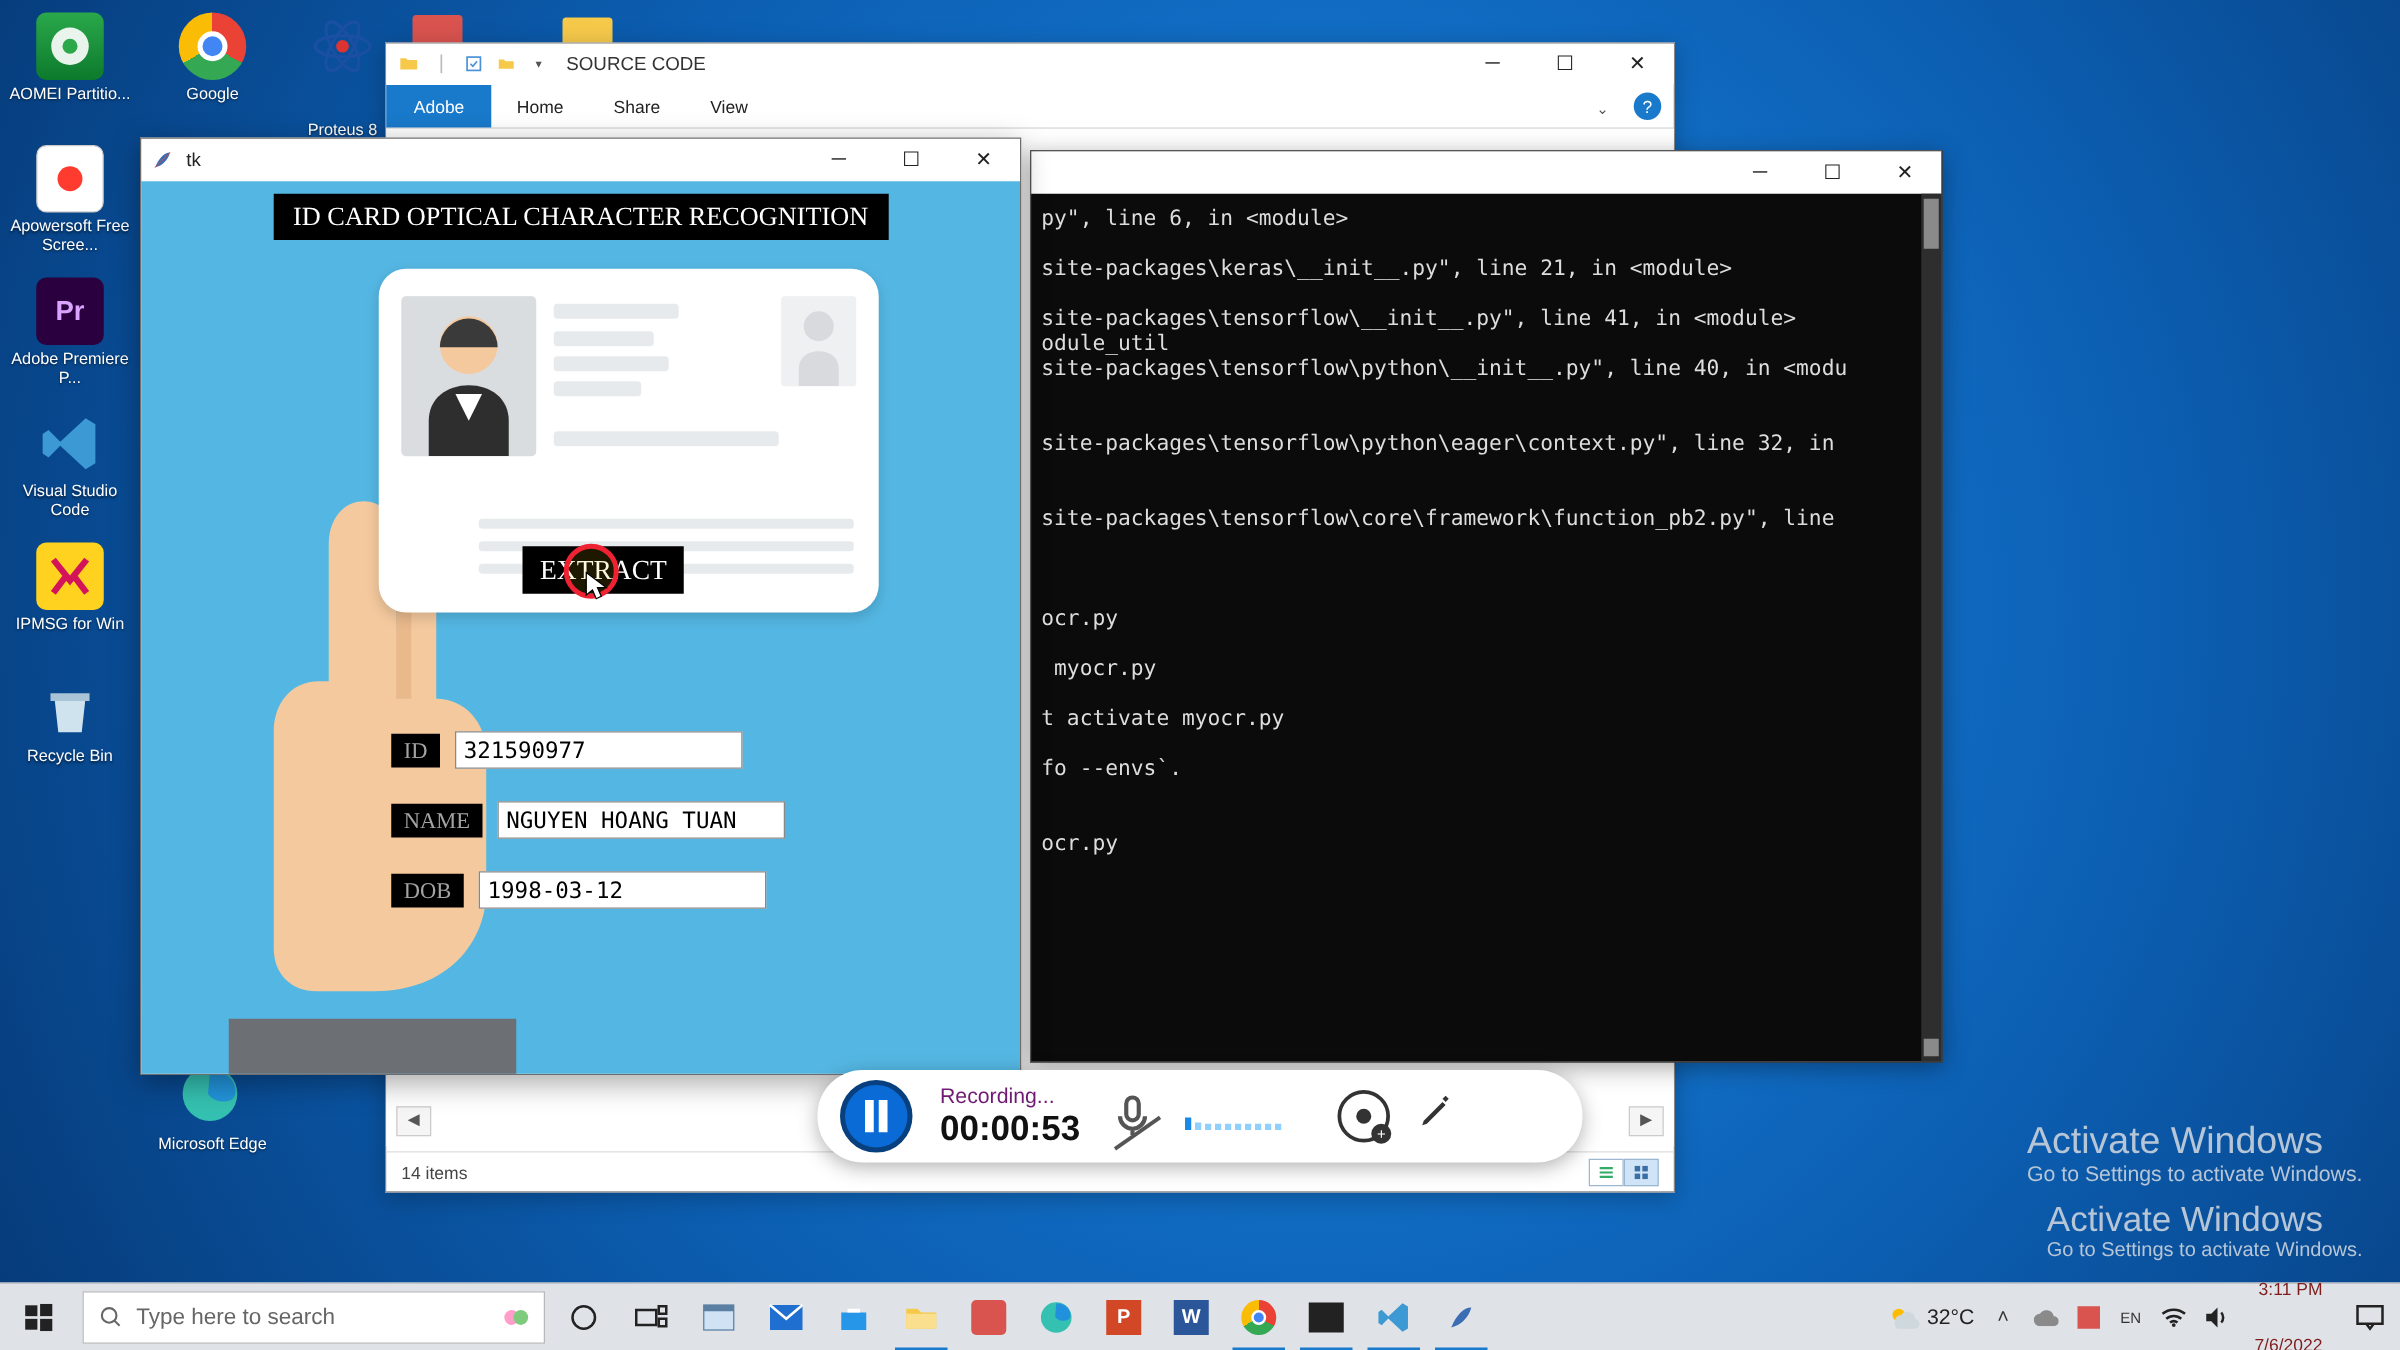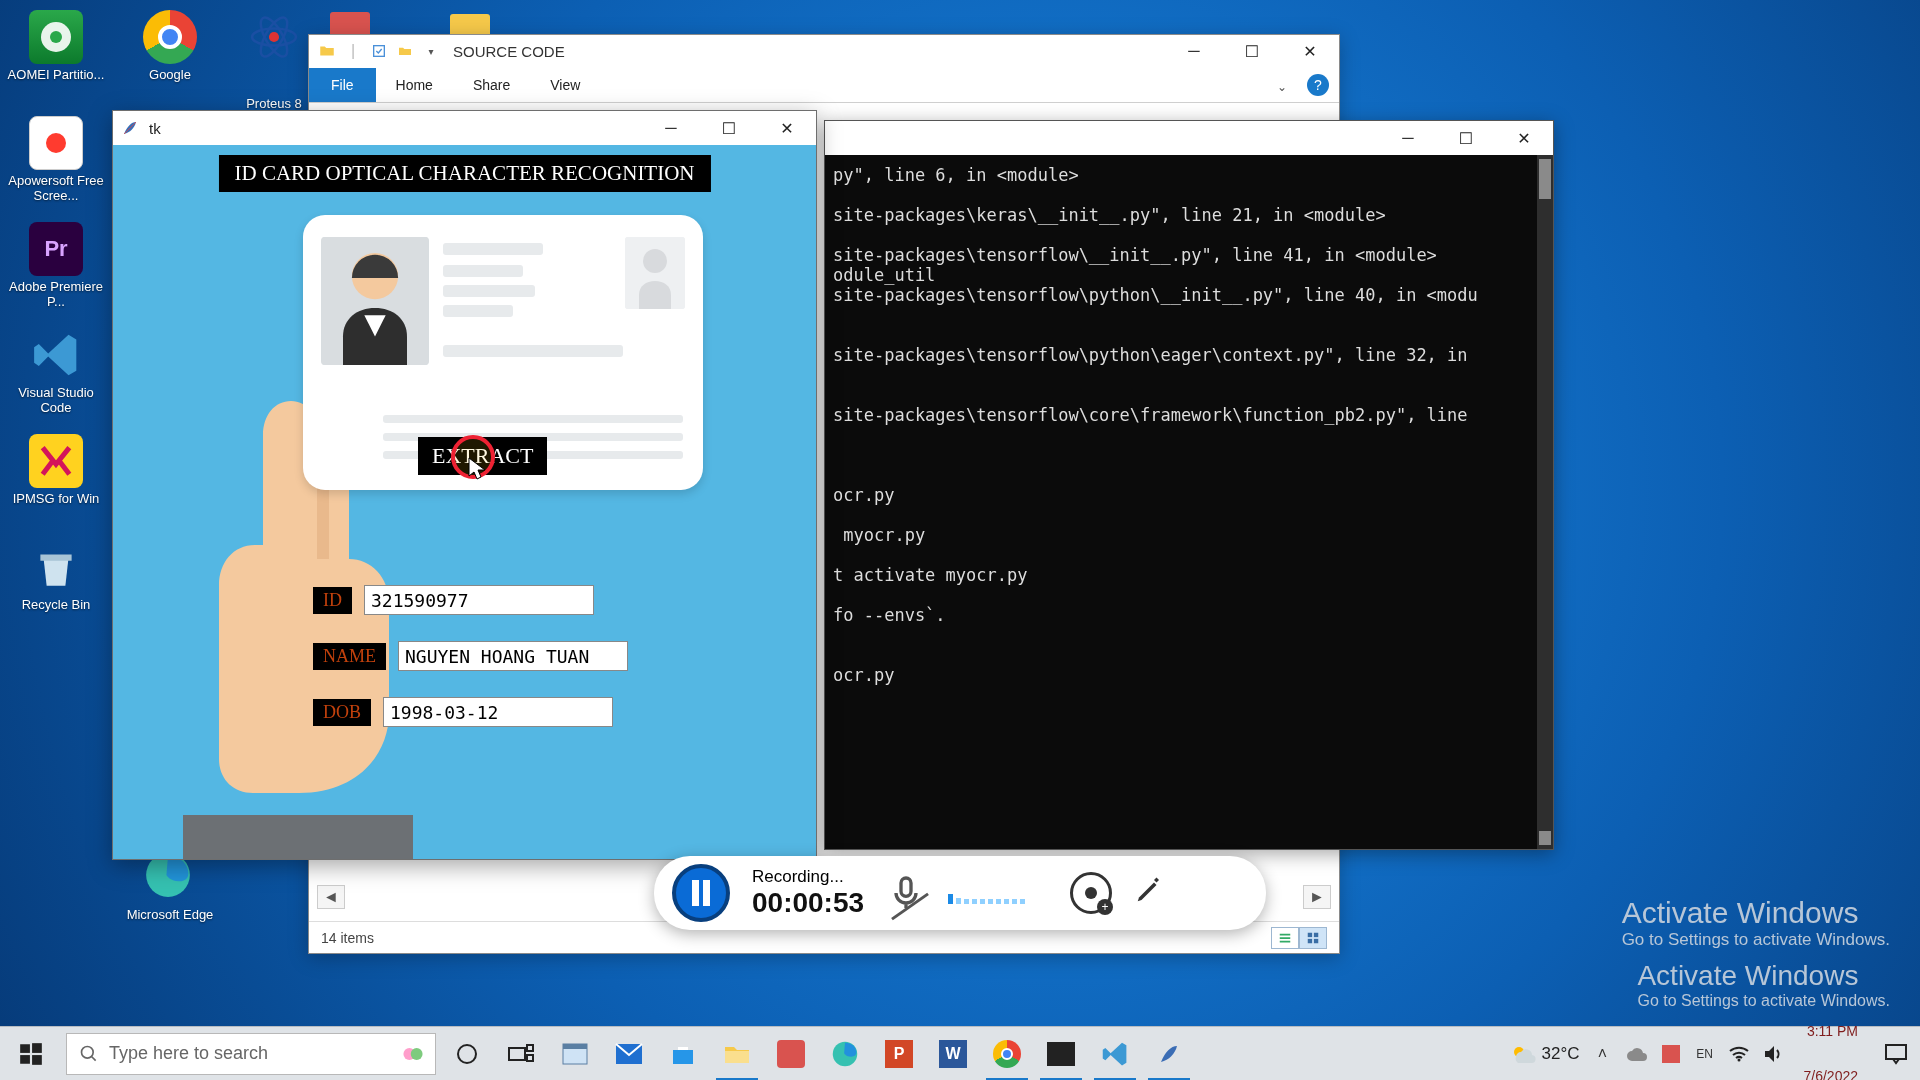--- a/index.html
+++ b/index.html
@@ -70,29 +70,29 @@
 
 .card{position:absolute;left:190px;top:70px;width:400px;height:275px;background:#fff;border-radius:22px;box-shadow:0 4px 10px rgba(0,0,0,.15);}
 .card .photo{position:absolute;left:18px;top:22px;width:108px;height:128px;background:#d9dde0;border-radius:4px;overflow:hidden;}
 .card .mini{position:absolute;right:18px;top:22px;width:60px;height:72px;background:#eef0f2;border-radius:3px;overflow:hidden;}
 .card .line{position:absolute;height:12px;background:#e7eaec;border-radius:3px;}
 .hand{position:absolute;left:60px;top:230px;width:300px;height:470px;}
 .extract{position:absolute;left:305px;top:292px;background:#000;color:#fff;font-family:Georgia,serif;font-size:22px;padding:6px 14px;border:none;}
 .ring{position:absolute;left:338px;top:290px;width:44px;height:44px;border:4px solid #e23;border-radius:50%;background:rgba(255,200,0,.12);pointer-events:none;}
 .cursor-arrow{position:absolute;left:355px;top:312px;pointer-events:none;}
 .formrow{position:absolute;left:200px;display:flex;align-items:center;gap:12px;}
-.formrow .tag{background:#000;color:#c2410c;font-family:Georgia,serif;font-size:18px;padding:3px 10px;}
+.formrow .tag{background:#000;color:#a3a3a3;font-family:Georgia,serif;font-size:18px;padding:3px 10px;}
 .formrow input{width:230px;height:30px;border:1px solid #888;font-family:Consolas,monospace;font-size:18px;padding:2px 6px;background:#fff;}
 .pedestal{position:absolute;left:70px;bottom:0;width:230px;height:44px;background:#6c7074;}
 
 
 #recorder{position:absolute;left:654px;top:856px;width:612px;height:74px;background:#fff;border-radius:36px;box-shadow:0 4px 16px rgba(0,0,0,.3);display:flex;align-items:center;padding:0 18px;gap:22px;}
 #recorder .pausebtn{width:58px;height:58px;border-radius:50%;background:#0a6bd6;display:flex;align-items:center;justify-content:center;border:4px solid #083f7e;}
 #recorder .rectxt{display:flex;flex-direction:column;line-height:1.15;}
-#recorder .rectxt .s{font-size:17px;color:#000000;}
+#recorder .rectxt .s{font-size:17px;color:#701a75;}
 #recorder .rectxt .t{font-size:28px;font-weight:600;color:#111;}
 #recorder .mic{width:40px;height:40px;color:#555;position:relative;}
 #recorder .mic .slash{position:absolute;left:2px;top:32px;width:44px;height:3px;background:#555;transform:rotate(-35deg);}
 #recorder .level{width:100px;height:22px;display:flex;align-items:flex-end;gap:3px;}
 #recorder .level i{width:5px;background:#8fd0ff;display:block;}
 #recorder .camringbtn{width:42px;height:42px;border:3px solid #333;border-radius:50%;display:flex;align-items:center;justify-content:center;position:relative;}
 #recorder .camringbtn .plus{position:absolute;right:-4px;bottom:-4px;width:16px;height:16px;border-radius:50%;background:#333;color:#fff;font-size:12px;display:flex;align-items:center;justify-content:center;}
 #recorder .pen{font-size:30px;color:#333;}
 
 
@@ -233,21 +233,21 @@
         <div class="sq" style="font-size:10px;color:#555;">▾</div>
       </div>
       <div class="title">SOURCE CODE</div>
       <div class="winbtns">
         <div class="winbtn">─</div>
         <div class="winbtn">☐</div>
         <div class="winbtn close">✕</div>
       </div>
     </div>
     <div class="ribbon-tabs">
-      <div class="filetab">File</div>
+      <div class="filetab">Adobe</div>
       <div class="rtab">Home</div>
       <div class="rtab">Share</div>
       <div class="rtab">View</div>
       <div class="spacer"></div>
       <div class="chev">⌄</div>
       <div class="help">?</div>
     </div>
     <div class="content"></div>
     <div class="navbar-strip">
       <div class="navarrow">◄</div>

